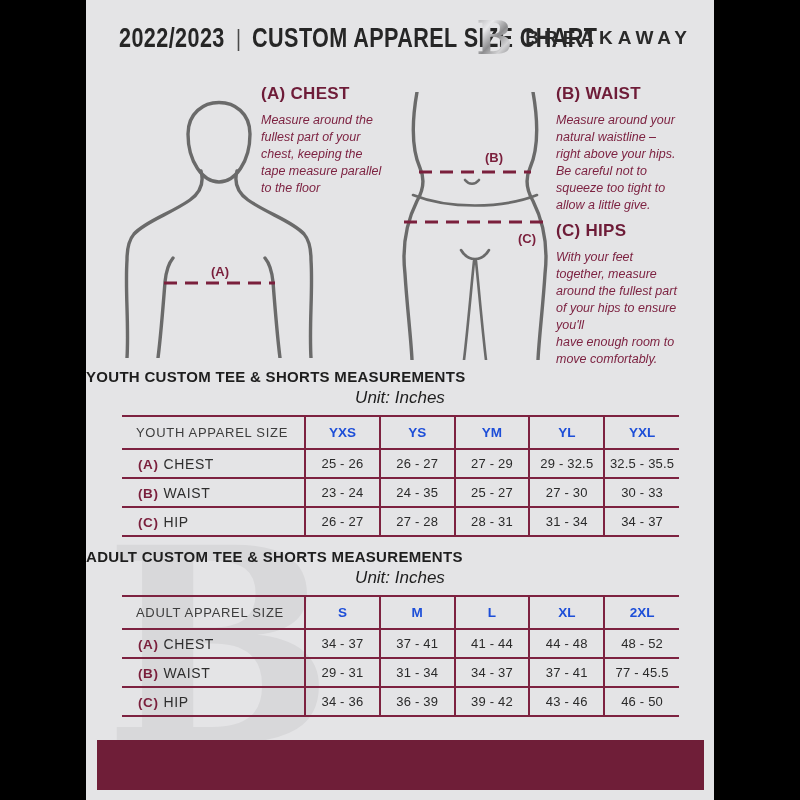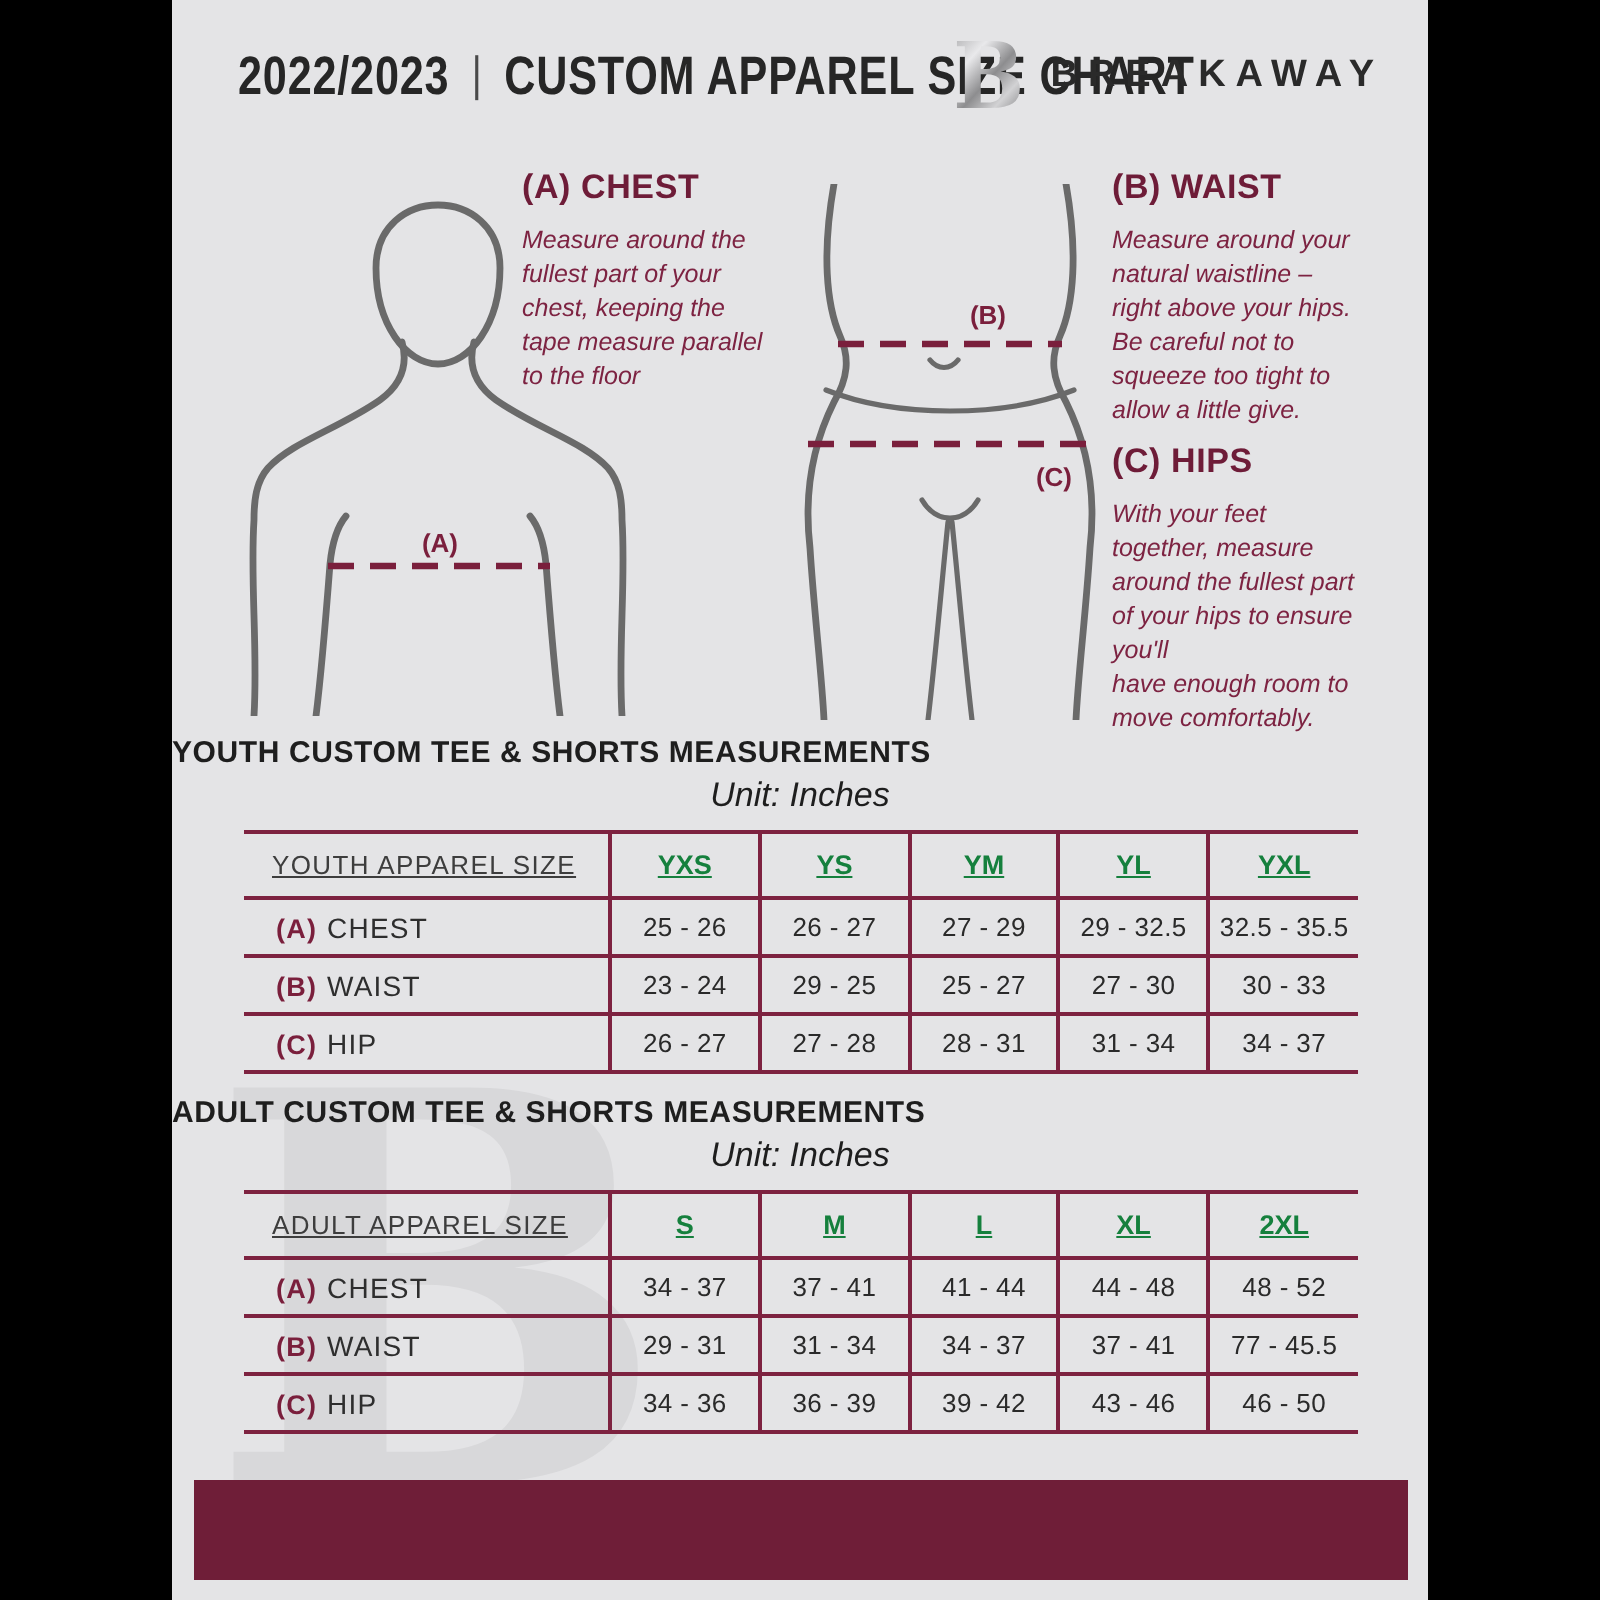--- a/index.html
+++ b/index.html
@@ -141,33 +141,33 @@
     background: transparent;
   }
   .size-table th, .size-table td {
     border-top: 2px solid #7d2240;
     border-bottom: 2px solid #7d2240;
     padding: 0;
     height: 29px;
     vertical-align: middle;
   }
   .size-table th + th, .size-table td + td { border-left: 2px solid #7d2240; }
-  .size-table tr.head-row th { height: 33px; text-decoration: underline; }
+  .size-table tr.head-row th { height: 33px; }
   .size-table th.corner {
     text-align: left;
     font-weight: 400;
     font-size: 13px;
     letter-spacing: 0.7px;
     color: #3d3d3d;
     padding-left: 14px;
   }
   .size-table th.size-col {
     font-weight: 700;
     font-size: 13.5px;
-    color: #15803d;
+    color: #1d4ed8;
     text-align: center;
   }
   .size-table td.row-label {
     text-align: left;
     padding-left: 16px;
     font-size: 14px;
     letter-spacing: 0.6px;
     color: #2e2e2e;
   }
   .size-table td.row-label .prefix {
@@ -292,21 +292,21 @@
         <td class="value">26 - 27</td>
         <td class="value">27 - 29</td>
         <td class="value">29 - 32.5</td>
         <td class="value">32.5 - 35.5</td>
       </tr>
       <tr>
         <td class="row-label">
           <span class="prefix">(B)</span><span>WAIST</span>
         </td>
         <td class="value">23 - 24</td>
-        <td class="value">29 - 25</td>
+        <td class="value">24 - 35</td>
         <td class="value">25 - 27</td>
         <td class="value">27 - 30</td>
         <td class="value">30 - 33</td>
       </tr>
       <tr>
         <td class="row-label">
           <span class="prefix">(C)</span><span>HIP</span>
         </td>
         <td class="value">26 - 27</td>
         <td class="value">27 - 28</td>

